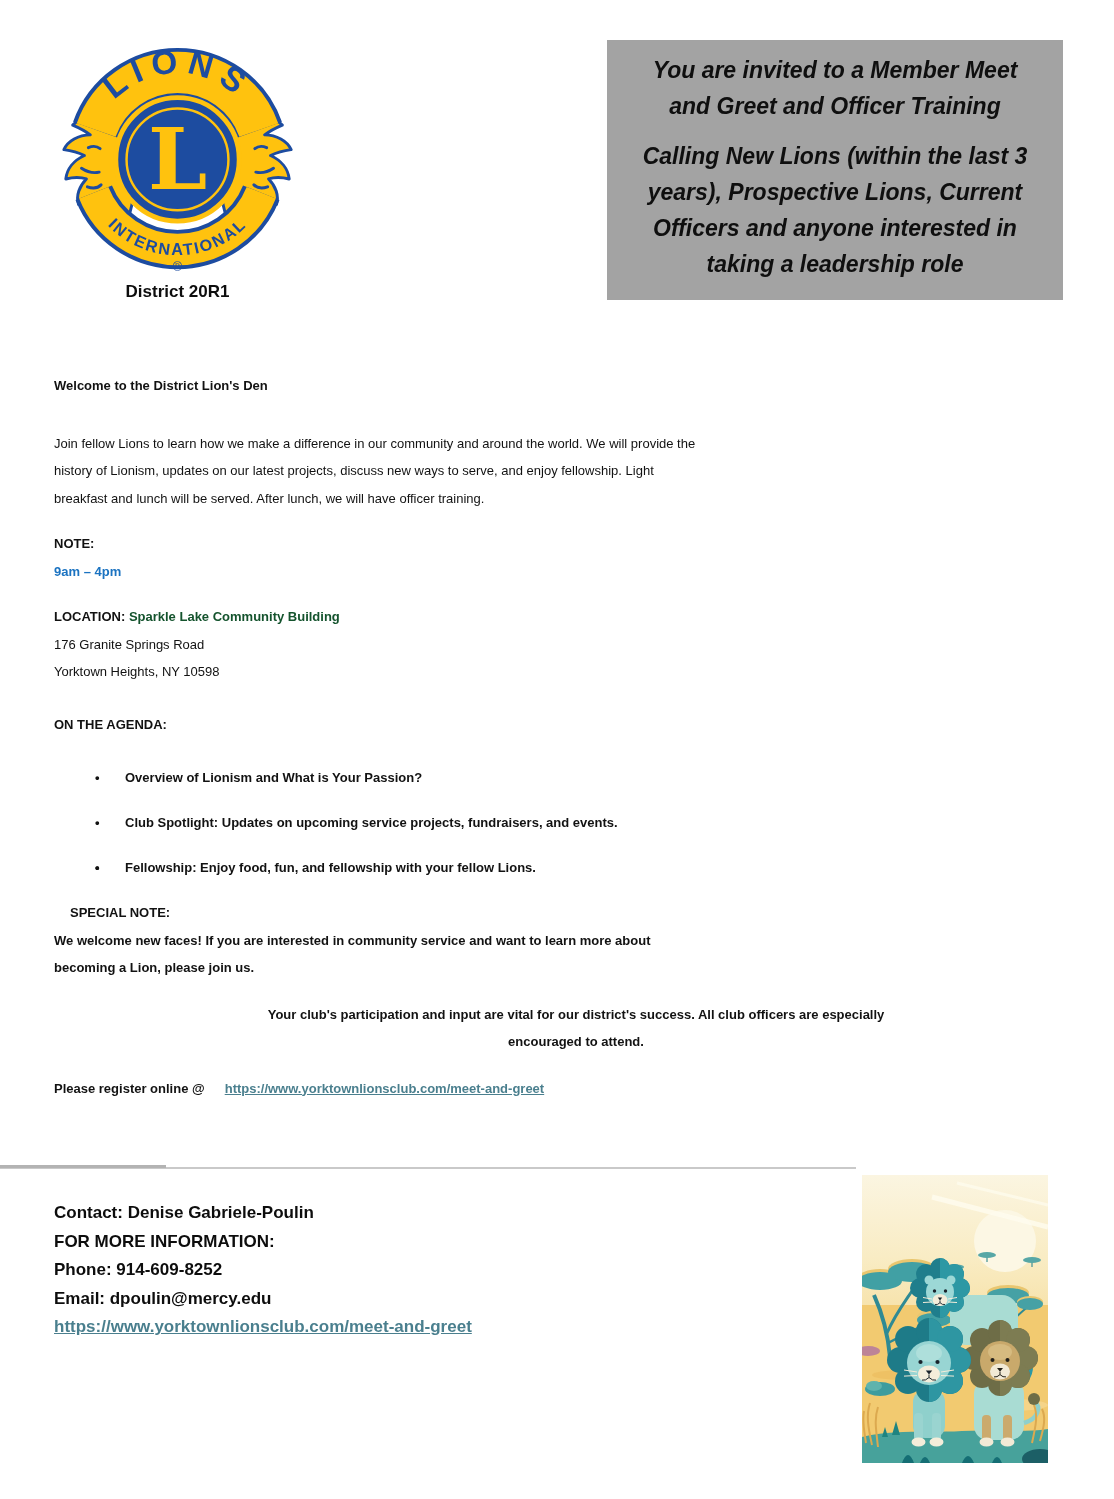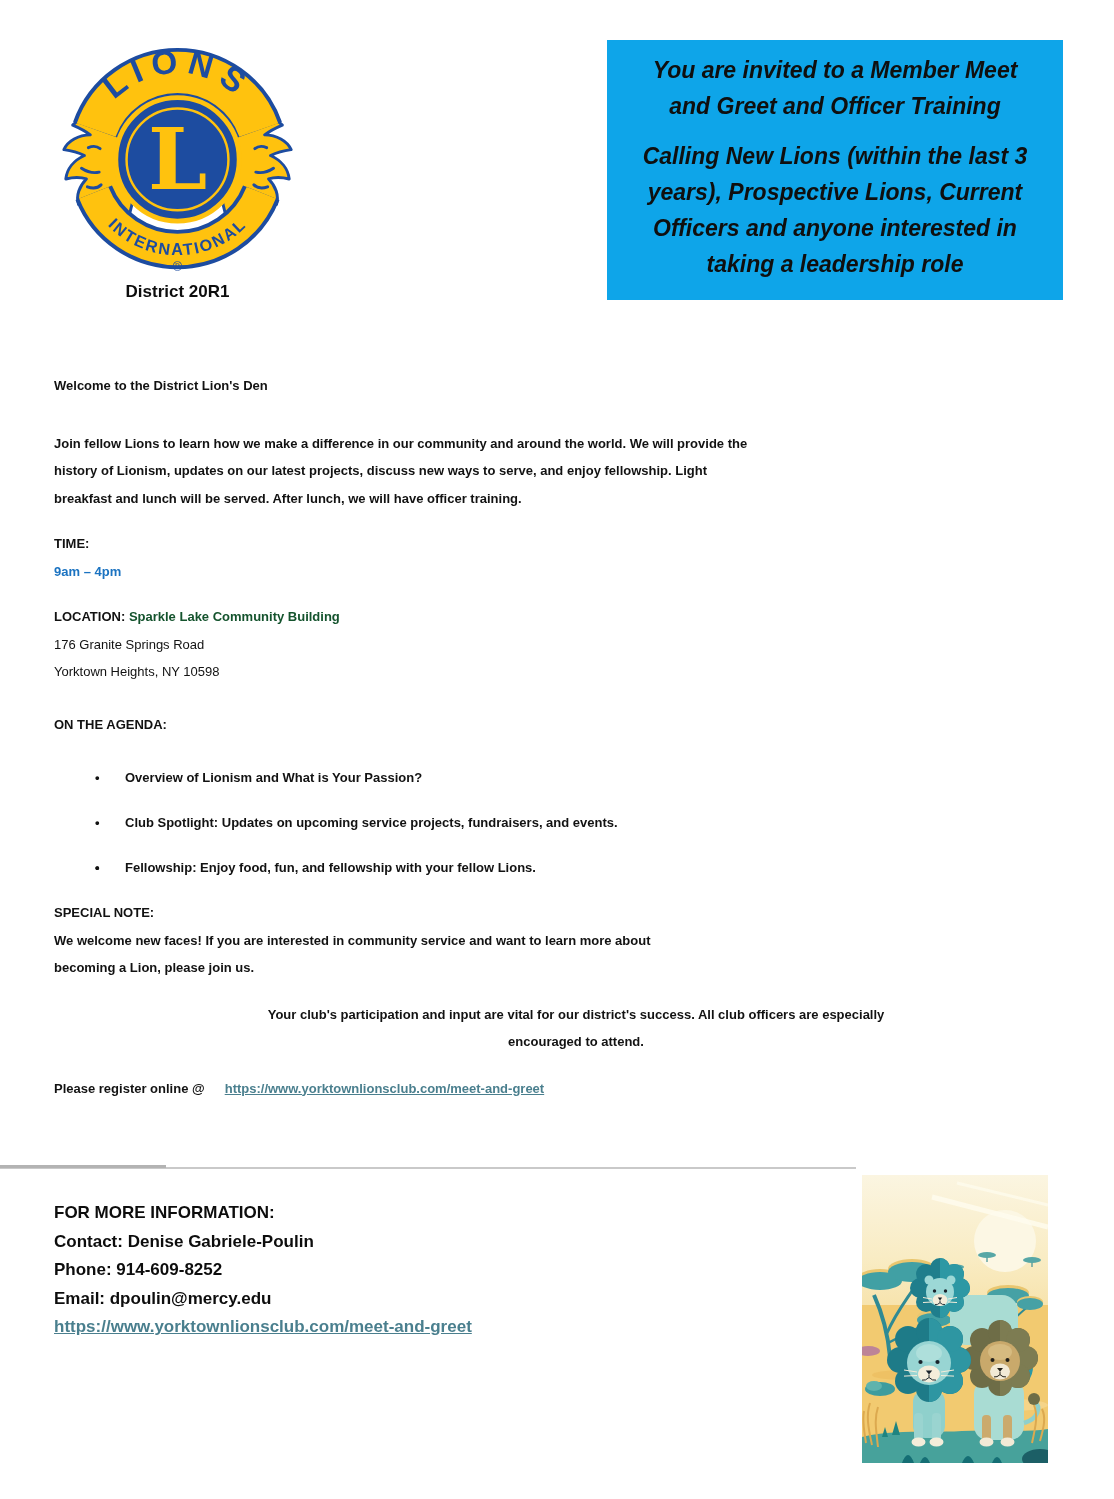--- a/index.html
+++ b/index.html
@@ -6,43 +6,43 @@
   .page{position:relative;width:1114px;height:1499px;background:#ffffff;
         font-family:"Liberation Sans",sans-serif;color:#111;overflow:hidden;}
 
   
   .logo-block{position:absolute;left:55px;top:34px;width:245px;text-align:center;}
   .lions-logo{width:245px;height:240px;display:block;}
   .district{margin-top:8px;font-weight:bold;font-size:17px;color:#0d0d0d;}
 
   
   .invite-box{position:absolute;left:607px;top:40px;width:456px;box-sizing:border-box;
-              background:#0ea5e9;padding:12px 8px 18px;text-align:center;
+              background:#a3a3a3;padding:12px 8px 18px;text-align:center;
               font-weight:bold;font-style:italic;font-size:23px;line-height:36px;color:#0f0f0f;}
   .invite-box p{margin:0;white-space:pre-line;}
   .invite-box p + p{margin-top:14px;}
 
   
   .content{position:absolute;left:54px;top:372px;width:1044px;font-size:13px;line-height:27.5px;color:#121212;}
   .h-bold{font-weight:bold;margin:0;}
-  .intro-body{margin:30px 0 0;white-space:pre-line;font-weight:bold;}
+  .intro-body{margin:30px 0 0;white-space:pre-line;}
   .schedule{display:flex;margin-top:18px;line-height:28px;}
   .schedule .col-left{width:431px;}
   .sched-label{font-weight:bold;display:block;}
   .sched-value{font-weight:bold;display:block;color:#1B73C1;}
   .location{margin-top:17px;}
   .loc-line{font-weight:bold;}
   .loc-venue{color:#14532d;}
   .addr{display:block;}
   .agenda-h{margin-top:25px;}
   .agenda-list{margin:26px 0 0;padding:0;list-style:none;}
   .agenda-list li{position:relative;padding-left:71px;margin-bottom:17px;
                   font-weight:bold;line-height:28px;}
   .bullet{position:absolute;left:41px;top:0;}
-  .special-h{margin-top:2px;}
+  .special-h{margin-top:2px;margin-left:16px;}
   .special-p{margin:0;font-weight:bold;white-space:pre-line;}
   .participation{margin-top:19px;font-weight:bold;white-space:pre-line;text-align:center;}
   .register{margin-top:19px;font-weight:bold;}
   .register a, .footer a{color:#4A7F8E;text-decoration:underline;font-weight:bold;}
   .register .prefix{margin-right:20px;}
 
   
   .divider{position:absolute;left:0;top:1167px;width:856px;height:2px;background:#c9c9c9;}
   .divider-left{position:absolute;left:0;top:1165px;width:166px;height:3px;background:#b3b3b3;}
 
@@ -117,21 +117,21 @@
   </div>
 
   <div class="content">
     <p class="h-bold">Welcome to the District Lion's Den</p>
     <p class="intro-body">Join fellow Lions to learn how we make a difference in our community and around the world. We will provide the
 history of Lionism, updates on our latest projects, discuss new ways to serve, and enjoy fellowship. Light
 breakfast and lunch will be served.  After lunch, we will have officer training.</p>
 
     <div class="schedule">
       <div class="col-right">
-        <span class="sched-label">TIME:</span>
+        <span class="sched-label">NOTE:</span>
         <span class="sched-value">9am – 4pm</span>
       </div>
     </div>
 
     <div class="location">
       <div class="loc-line">
         <span>LOCATION:</span>
         <span class="loc-venue">Sparkle Lake Community Building</span>
       </div>
       <span class="addr">176 Granite Springs Road</span>
@@ -165,22 +165,22 @@
 
     <p class="register">
       <span class="prefix">Please register online @</span><a href="#">https://www.yorktownlionsclub.com/meet-and-greet</a>
     </p>
   </div>
 
   <div class="divider"></div>
   <div class="divider-left"></div>
 
   <div class="footer">
+    <div>Contact: Denise Gabriele-Poulin</div>
     <div>FOR MORE INFORMATION:</div>
-    <div>Contact: Denise Gabriele-Poulin</div>
     <div>Phone: 914-609-8252</div>
     <div>Email: dpoulin@mercy.edu</div>
     <div><a href="#">https://www.yorktownlionsclub.com/meet-and-greet</a></div>
   </div>
 
   <svg class="scene" viewBox="0 0 186 288">
     <defs>
       <linearGradient id="skyG" x1="0" y1="0" x2="0" y2="1">
         <stop offset="0" stop-color="#FBF5E1"></stop>
         <stop offset="0.55" stop-color="#F9ECC4"></stop>

